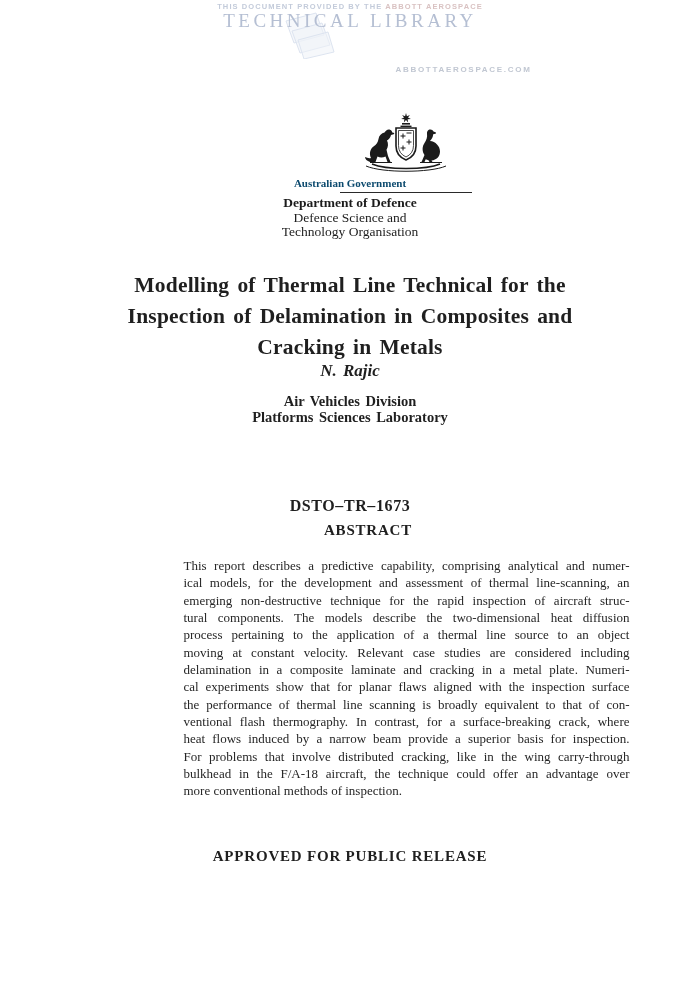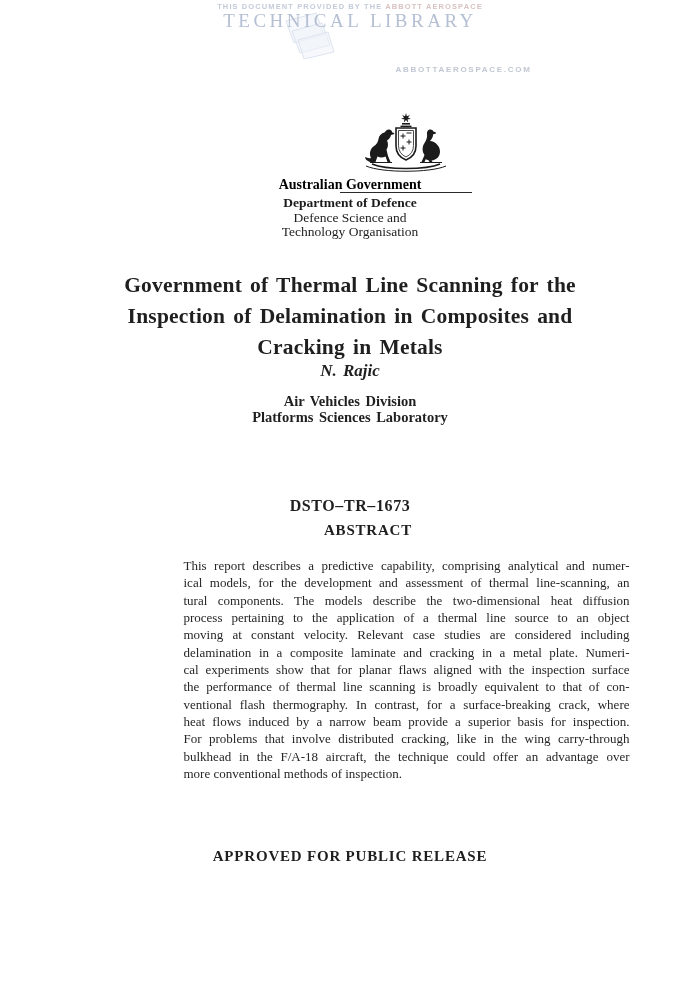--- a/index.html
+++ b/index.html
@@ -44,21 +44,21 @@
     font-weight: bold;
     letter-spacing: 1.7px;
     color: #c1c7d2;
     text-transform: uppercase;
     margin-top: 32px;
   }
   .aa-logo { top: 9px; left: 222px; }
 
   
   .crest { top: 112px; left: 302px; }
-  .gov1 { top: 177px; font-size: 14px; font-weight: bold; color: #000000; }
+  .gov1 { top: 177px; font-size: 11px; font-weight: bold; color: #0c4a6e; }
   .gov-rule { top: 192px; left: 284px; width: 132px; border-top: 1.2px solid #2a2a2a; }
   .gov2 { top: 195px; font-size: 13.5px; font-weight: bold; color: #1c1c1c; }
   .gov3 { top: 210px; font-size: 13.5px; color: #1c1c1c; }
   .gov4 { top: 224px; font-size: 13.5px; color: #1c1c1c; }
 
   
   .title {
     top: 270px;
     font-size: 21.5px;
     font-weight: bold;
@@ -152,34 +152,35 @@
     </svg>
   </div>
 
   <div class="abs centered gov1">Australian Government</div>
   <div class="abs gov-rule"></div>
   <div class="abs centered gov2">Department of Defence</div>
   <div class="abs centered gov3">Defence Science and</div>
   <div class="abs centered gov4">Technology Organisation</div>
 
   <div class="abs centered title">
-    <div>Government of Thermal Line Scanning for the</div>
+    <div>Modelling of Thermal Line Technical for the</div>
     <div>Inspection of Delamination in Composites and</div>
     <div>Cracking in Metals</div>
   </div>
 
   <div class="abs centered author">N. Rajic</div>
   <div class="abs centered division">Air Vehicles Division</div>
   <div class="abs centered lab">Platforms Sciences Laboratory</div>
   <div class="abs centered report-no">DSTO–TR–1673</div>
 
   <div class="abs centered abstract-heading">ABSTRACT</div>
   <div class="abs abstract-body">
       <div class="abstract-line">This report describes a predictive capability, comprising analytical and numer-</div>
       <div class="abstract-line">ical models, for the development and assessment of thermal line-scanning, an</div>
+      <div class="abstract-line">emerging non-destructive technique for the rapid inspection of aircraft struc-</div>
       <div class="abstract-line">tural components. The models describe the two-dimensional heat diffusion</div>
       <div class="abstract-line">process pertaining to the application of a thermal line source to an object</div>
       <div class="abstract-line">moving at constant velocity. Relevant case studies are considered including</div>
       <div class="abstract-line">delamination in a composite laminate and cracking in a metal plate. Numeri-</div>
       <div class="abstract-line">cal experiments show that for planar flaws aligned with the inspection surface</div>
       <div class="abstract-line">the performance of thermal line scanning is broadly equivalent to that of con-</div>
       <div class="abstract-line">ventional flash thermography. In contrast, for a surface-breaking crack, where</div>
       <div class="abstract-line">heat flows induced by a narrow beam provide a superior basis for inspection.</div>
       <div class="abstract-line">For problems that involve distributed cracking, like in the wing carry-through</div>
       <div class="abstract-line">bulkhead in the F/A-18 aircraft, the technique could offer an advantage over</div>

